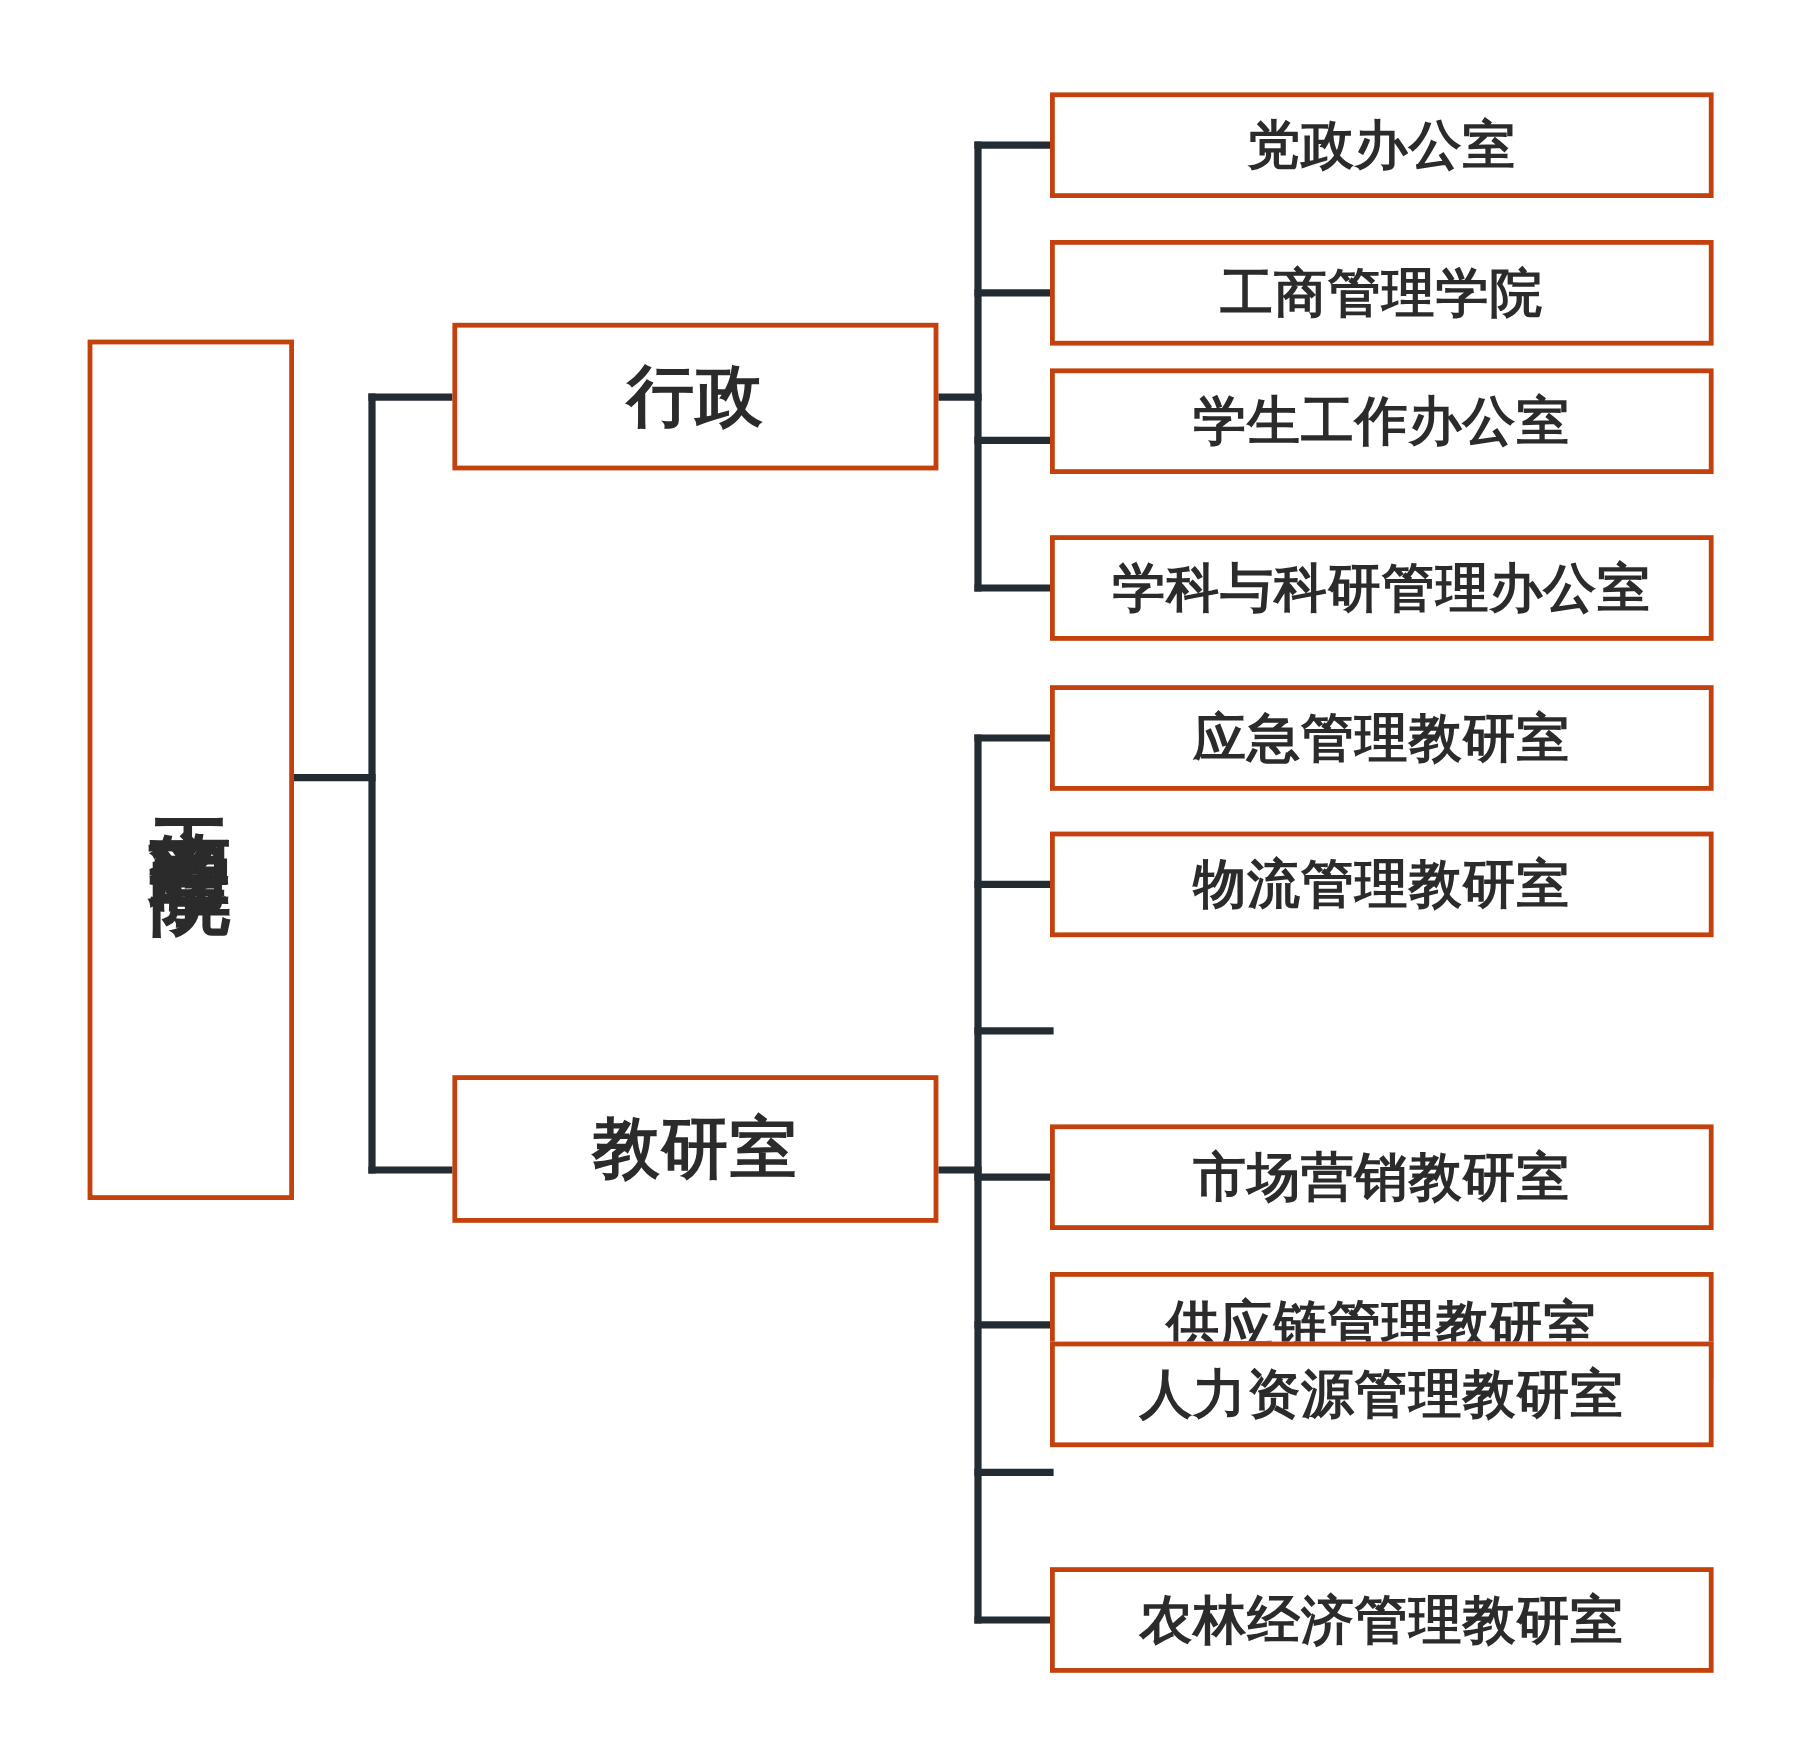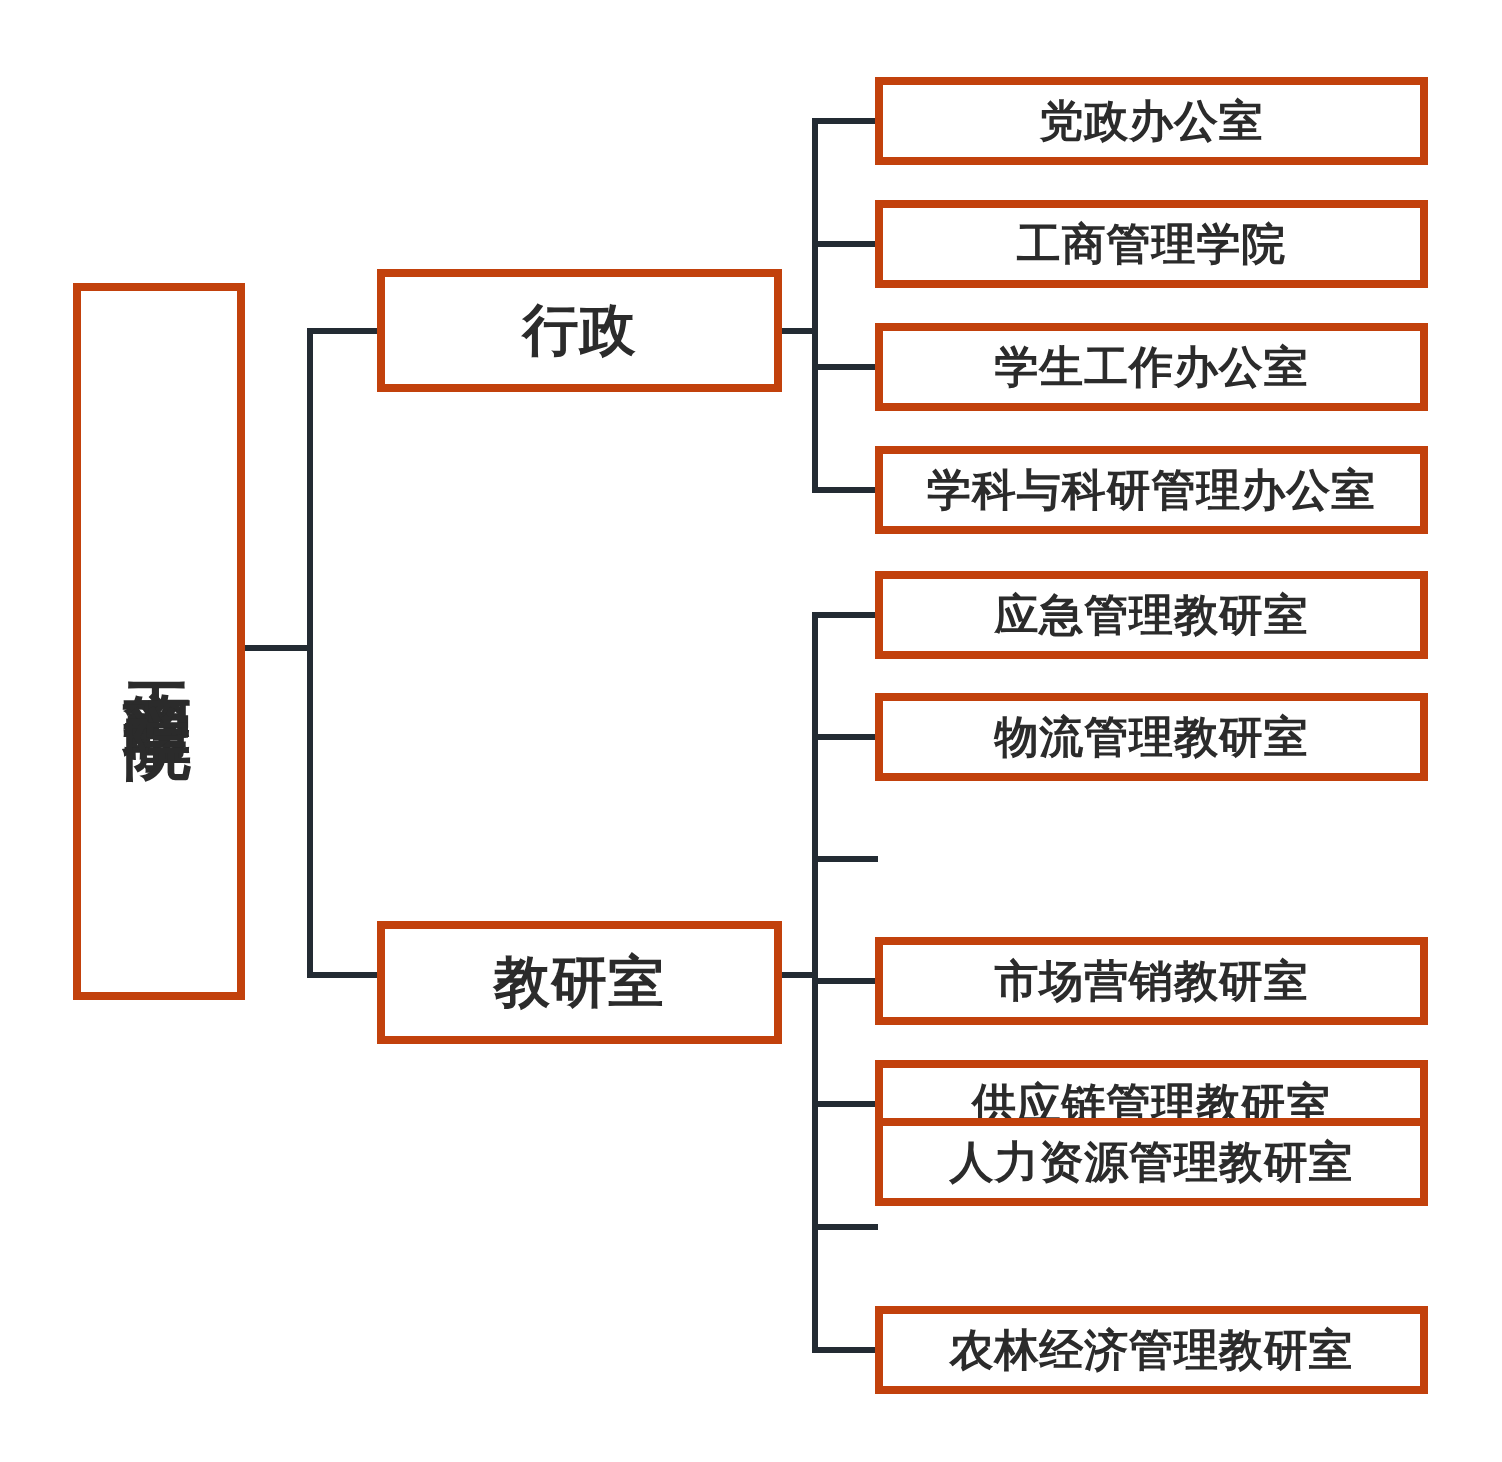--- a/index.html
+++ b/index.html
@@ -22,21 +22,21 @@
     left: 0;
     top: 0;
     width: 1502px;
     height: 1462px;
     pointer-events: none;
   }
   .node {
     position: absolute;
     box-sizing: border-box;
     background: #ffffff;
-    border: 8px solid #c2410c;
+    border: 4px solid #c2410c;
     display: flex;
     align-items: center;
     justify-content: center;
     text-align: center;
     color: #2b2b2b;
     font-weight: 700;
     letter-spacing: 0.02em;
     z-index: 2;
   }
   
@@ -53,21 +53,21 @@
     padding-top: 8px;
   }
   
   .node.branch {
     left: 377px;
     width: 405px;
     height: 123px;
     font-size: 56px;
   }
   .node.branch.b-admin  { top: 269px; }
-  .node.branch.b-teach  { top: 921px; }
+  .node.branch.b-teach  { top: 896px; }
 
   
   .node.leaf {
     left: 875px;
     width: 553px;
     height: 88px;
     font-size: 44px;
   }
 </style>
 </head>
@@ -102,21 +102,21 @@
     </g>
   </svg>
 
   <div class="node root">工商管理学院</div>
 
   <div class="node branch b-admin">行政</div>
   <div class="node branch b-teach">教研室</div>
 
   <div class="node leaf" style="top:77px">党政办公室</div>
   <div class="node leaf" style="top:200px">工商管理学院</div>
-  <div class="node leaf" style="top:323px">学生工作办公室</div>
+  <div class="node leaf" style="top:307px">学生工作办公室</div>
   <div class="node leaf" style="top:446px">学科与科研管理办公室</div>
 
   <div class="node leaf" style="top:571px">应急管理教研室</div>
   <div class="node leaf" style="top:693px">物流管理教研室</div>
   <div class="node leaf" style="top:937px">市场营销教研室</div>
   <div class="node leaf" style="top:1060px">供应链管理教研室</div>
   <div class="node leaf" style="top:1118px">人力资源管理教研室</div>
   <div class="node leaf" style="top:1306px">农林经济管理教研室</div>
 
 </div>

